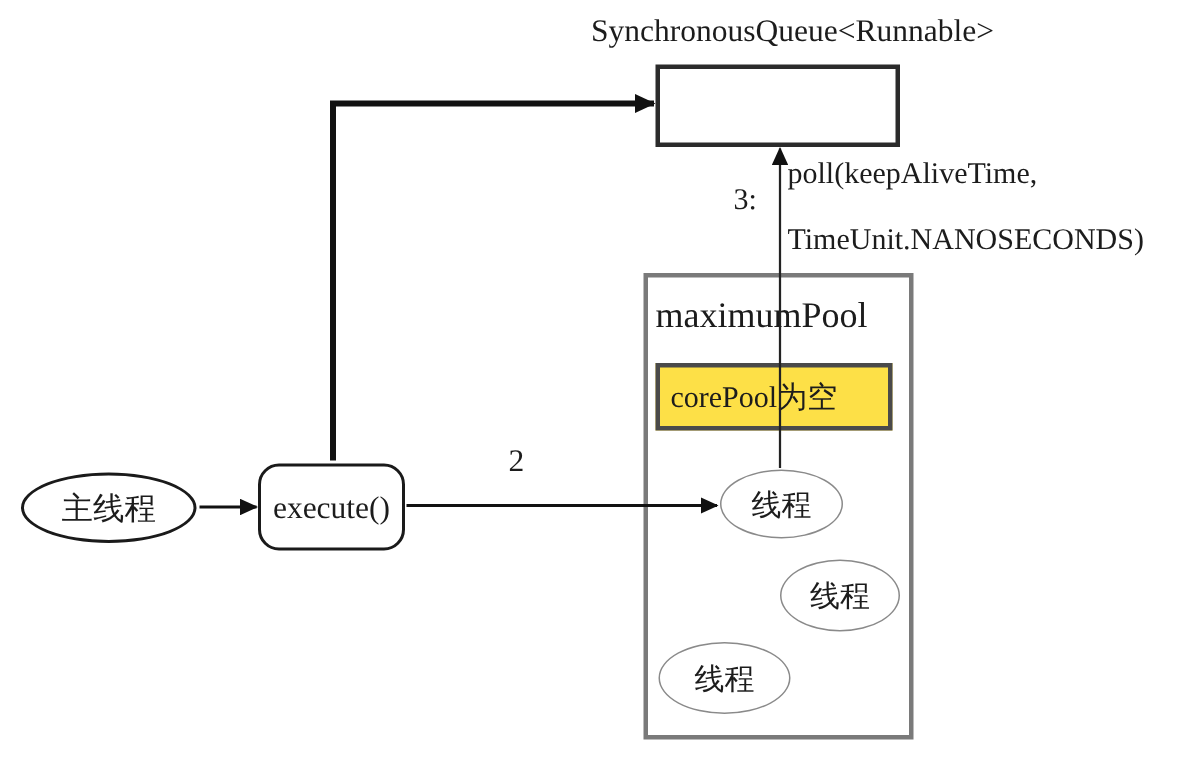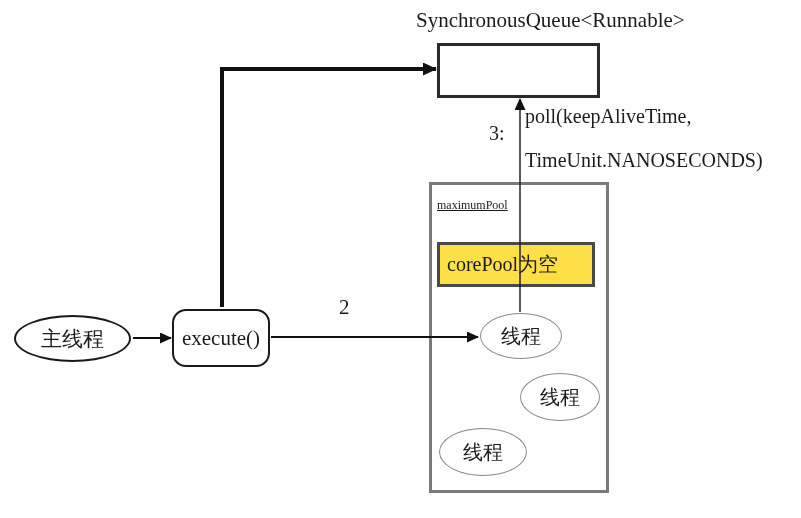--- a/index.html
+++ b/index.html
@@ -9,21 +9,21 @@
     height: 518px;
     background: #ffffff;
     font-family: "Liberation Serif", "DejaVu Serif", serif;
     color: #1c1c1c;
     overflow: hidden;
   }
   .abs { position: absolute; }
 
   
   .title {
-    left: 416px; top: 8px;
+    left: 394px; top: 8px;
     font-size: 21px;
     white-space: nowrap;
   }
 
   
   .queue-box {
     left: 437px; top: 43px;
     width: 163px; height: 55px;
     border: 3px solid #2b2b2b;
     box-sizing: border-box;
@@ -33,23 +33,22 @@
   
   .max-pool {
     left: 429px; top: 182px;
     width: 180px; height: 311px;
     border: 3px solid #7a7a7a;
     box-sizing: border-box;
     background: #fff;
   }
   .max-pool-label {
     left: 437px; top: 198px;
-    font-size: 12px;
+    font-size: 24px;
     white-space: nowrap;
-    text-decoration: underline;
   }
   .core-pool {
     left: 437px; top: 242px;
     width: 158px; height: 45px;
     border: 3px solid #4a4a4a;
     box-sizing: border-box;
     display: flex; align-items: center;
     padding-left: 7px;
     font-size: 20px;
     background: #fde047;

